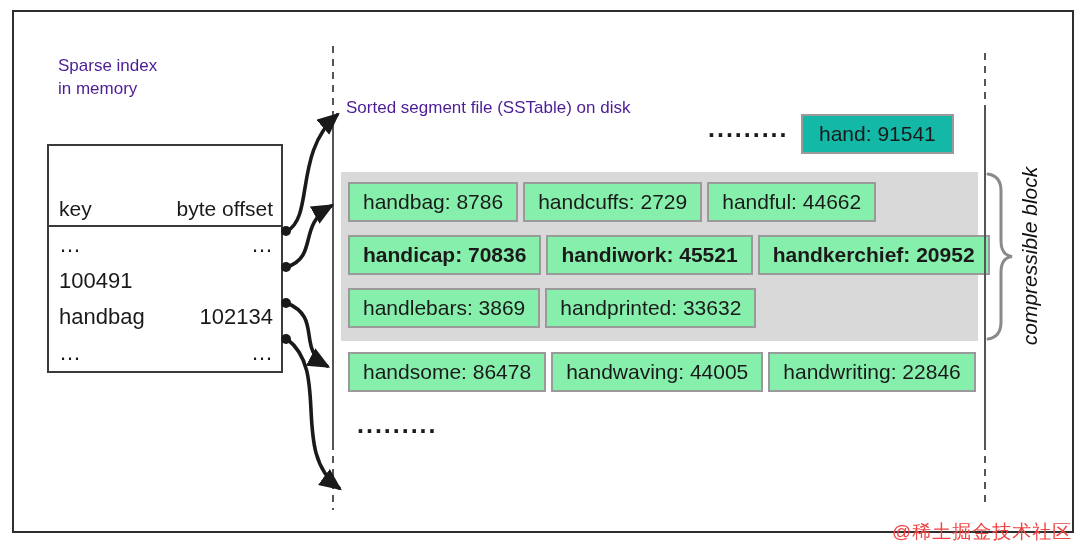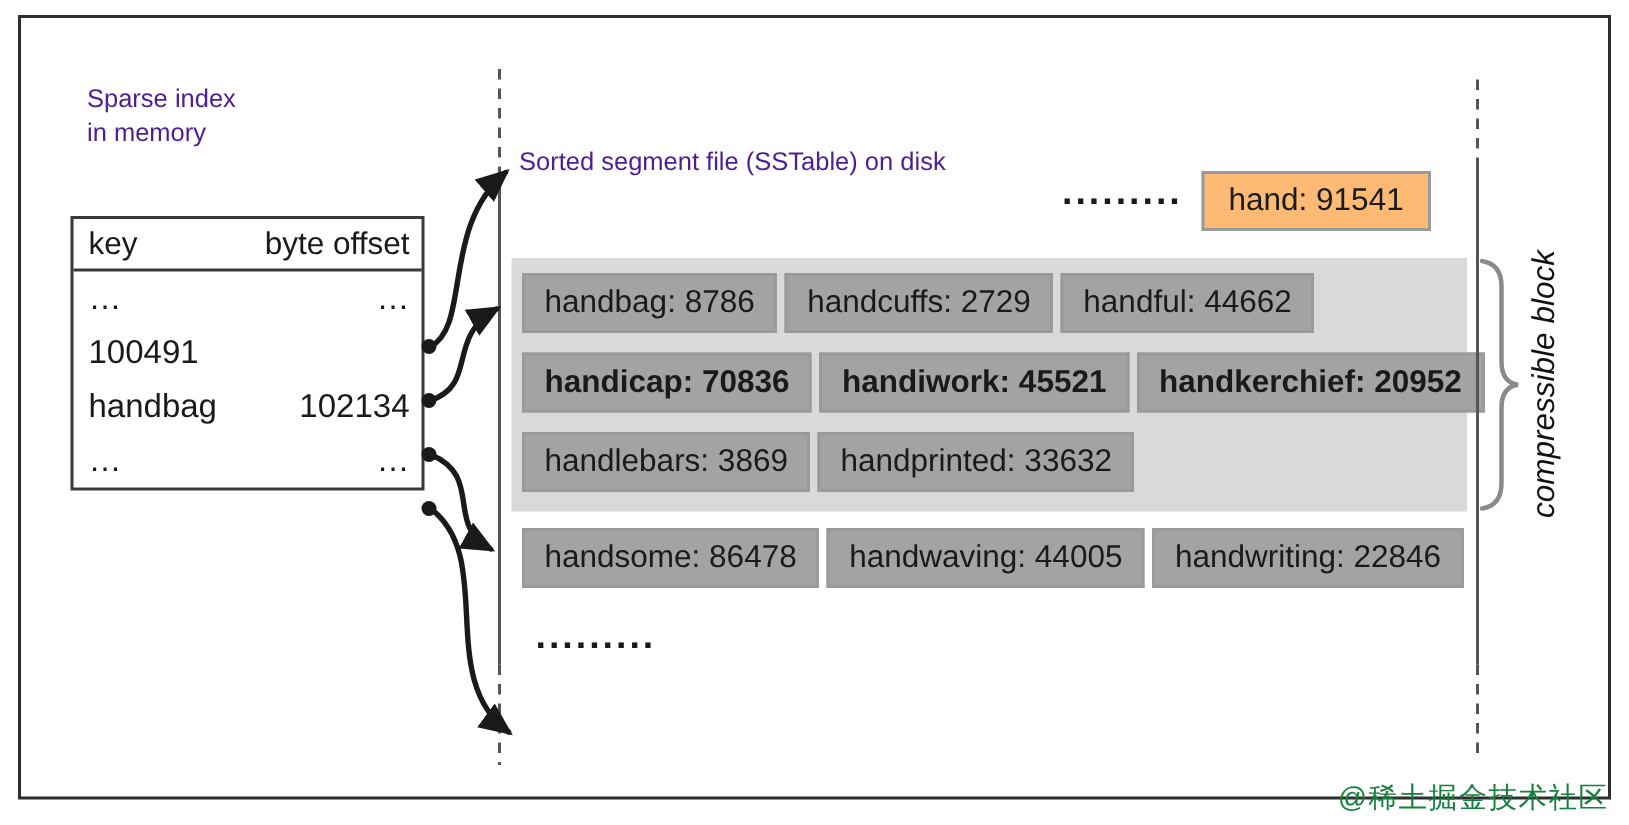--- a/index.html
+++ b/index.html
@@ -18,45 +18,46 @@
   #title-right{left:346px;top:58px;margin-top:40px;}
   
   .index-table{
     left:47px;top:144px;width:232px;background:#fff;
     border:2px solid #3a3a3a;box-sizing:content-box;
   }
   .it-header{
     display:flex;justify-content:space-between;align-items:center;
     height:27px;padding:3px 8px 3px 10px;border-bottom:2px solid #3a3a3a;
     font-size:21px;
+    margin-top:46px;
   }
   .it-row{
     display:flex;justify-content:space-between;align-items:center;
     height:36px;padding:0 8px 0 10px;font-size:22px;
   }
   
   .gray-block{left:341px;top:172px;width:637px;height:169px;background:#d9d9d9;}
   .sst-row{display:flex;gap:5px;}
   .sst-box{
-    background:#a3a3a3;border:2px solid #9a9a9a;
+    background:#86efac;border:2px solid #9a9a9a;
     padding:5px 13px;font-size:21px;line-height:26px;height:26px;
     white-space:nowrap;color:#1a1a1a;
   }
   .hand-box{
-    left:801px;top:114px;background:#fdba74;border:2px solid #9a9a9a;
+    left:801px;top:114px;background:#14b8a6;border:2px solid #9a9a9a;
     padding:5px 16px;font-size:21px;line-height:26px;height:26px;white-space:nowrap;
   }
   .dots{font-size:25px;letter-spacing:2px;color:#1a1a1a;font-weight:bold;}
   #dots-top{left:708px;top:114px;}
   #dots-bottom{left:357px;top:410px;}
   #brace-label{
     left:1030px;top:256px;transform:translate(-50%,-50%) rotate(-90deg);
     font-style:italic;font-size:21px;white-space:nowrap;color:#111;
   }
-  #watermark{left:892px;top:519px;font-size:19px;color:#15803d;letter-spacing:1px;}
+  #watermark{left:892px;top:519px;font-size:19px;color:#ef4444;letter-spacing:1px;}
   #overlay{left:0;top:0;pointer-events:none;z-index:10;}
 </style>
 </head>
 <body>
 
 <div class="abs figure-border"></div>
 
 <div class="abs title" id="title-left">Sparse index
 in memory</div>
 

